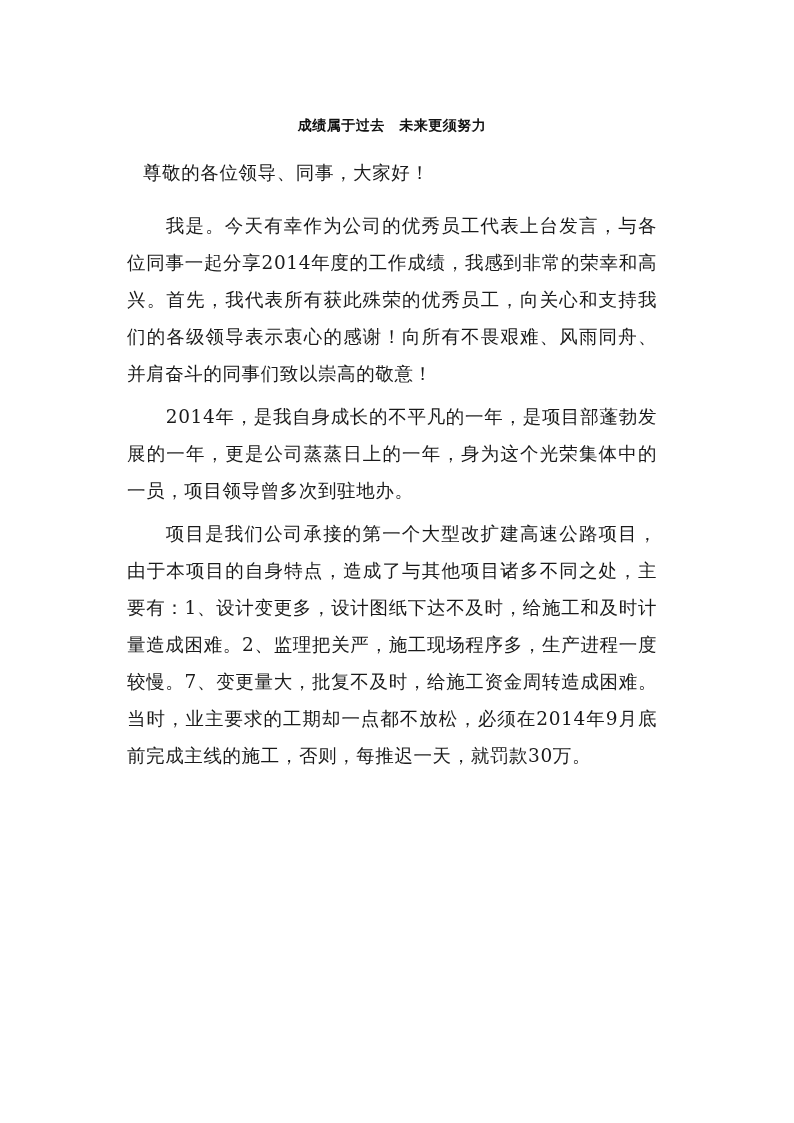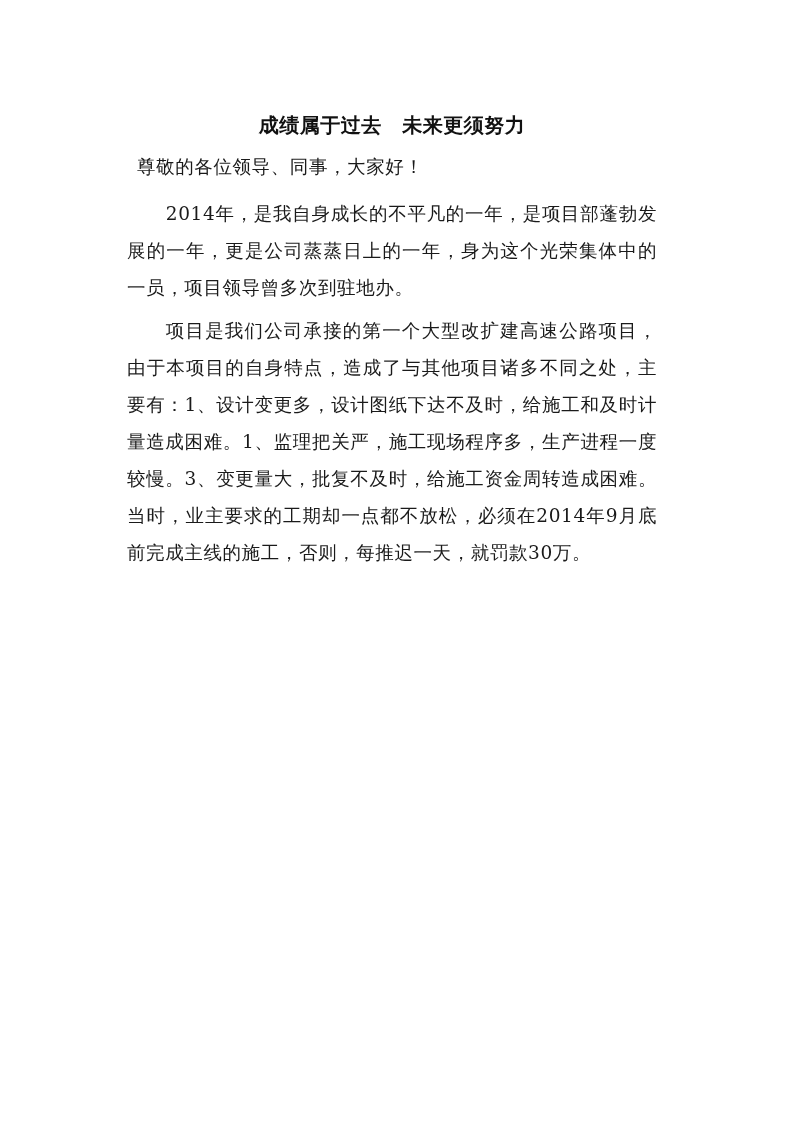--- a/index.html
+++ b/index.html
@@ -16,44 +16,45 @@
       color: #1a1a1a;
     }
     .page {
       position: absolute;
       left: 127px;
       top: 112px;
       width: 530px;
     }
     .title {
       text-align: center;
-      font-size: 20px;
+      font-size: 14px;
       font-weight: bold;
       line-height: 26px;
       margin: 0 0 9px 0;
       letter-spacing: 0.5px;
       white-space: pre;
       color: #111;
     }
     .greeting {
       font-size: 18.5px;
       line-height: 37px;
-      margin: 10px;
+      margin: 16px;
       letter-spacing: 0.6px;
     }
     .para {
       font-size: 18.5px;
       line-height: 37px;
       margin: 0 0 6px 0;
       text-indent: 2.1em;
       text-align: justify;
       letter-spacing: 0.6px;
     }
   </style>
 </head>
 <body>
 
 <div class="page">
   <h1 class="title">成绩属于过去　未来更须努力</h1>
   <p class="greeting">尊敬的各位领导、同事，大家好！</p>
+  <p class="para">我是。今天有幸作为公司的优秀员工代表上台发言，与各位同事一起分享2014年度的工作成绩，我感到非常的荣幸和高兴。首先，我代表所有获此殊荣的优秀员工，向关心和支持我们的各级领导表示衷心的感谢！向所有不畏艰难、风雨同舟、并肩奋斗的同事们致以崇高的敬意！</p>
   <p class="para">2014年，是我自身成长的不平凡的一年，是项目部蓬勃发展的一年，更是公司蒸蒸日上的一年，身为这个光荣集体中的一员，项目领导曾多次到驻地办。</p>
-  <p class="para">项目是我们公司承接的第一个大型改扩建高速公路项目，由于本项目的自身特点，造成了与其他项目诸多不同之处，主要有：1、设计变更多，设计图纸下达不及时，给施工和及时计量造成困难。1、监理把关严，施工现场程序多，生产进程一度较慢。3、变更量大，批复不及时，给施工资金周转造成困难。当时，业主要求的工期却一点都不放松，必须在2014年9月底前完成主线的施工，否则，每推迟一天，就罚款30万。</p>
+  <p class="para">项目是我们公司承接的第一个大型改扩建高速公路项目，由于本项目的自身特点，造成了与其他项目诸多不同之处，主要有：1、设计变更多，设计图纸下达不及时，给施工和及时计量造成困难。2、监理把关严，施工现场程序多，生产进程一度较慢。7、变更量大，批复不及时，给施工资金周转造成困难。当时，业主要求的工期却一点都不放松，必须在2014年9月底前完成主线的施工，否则，每推迟一天，就罚款30万。</p>
 </div>
 
 </body></html>

